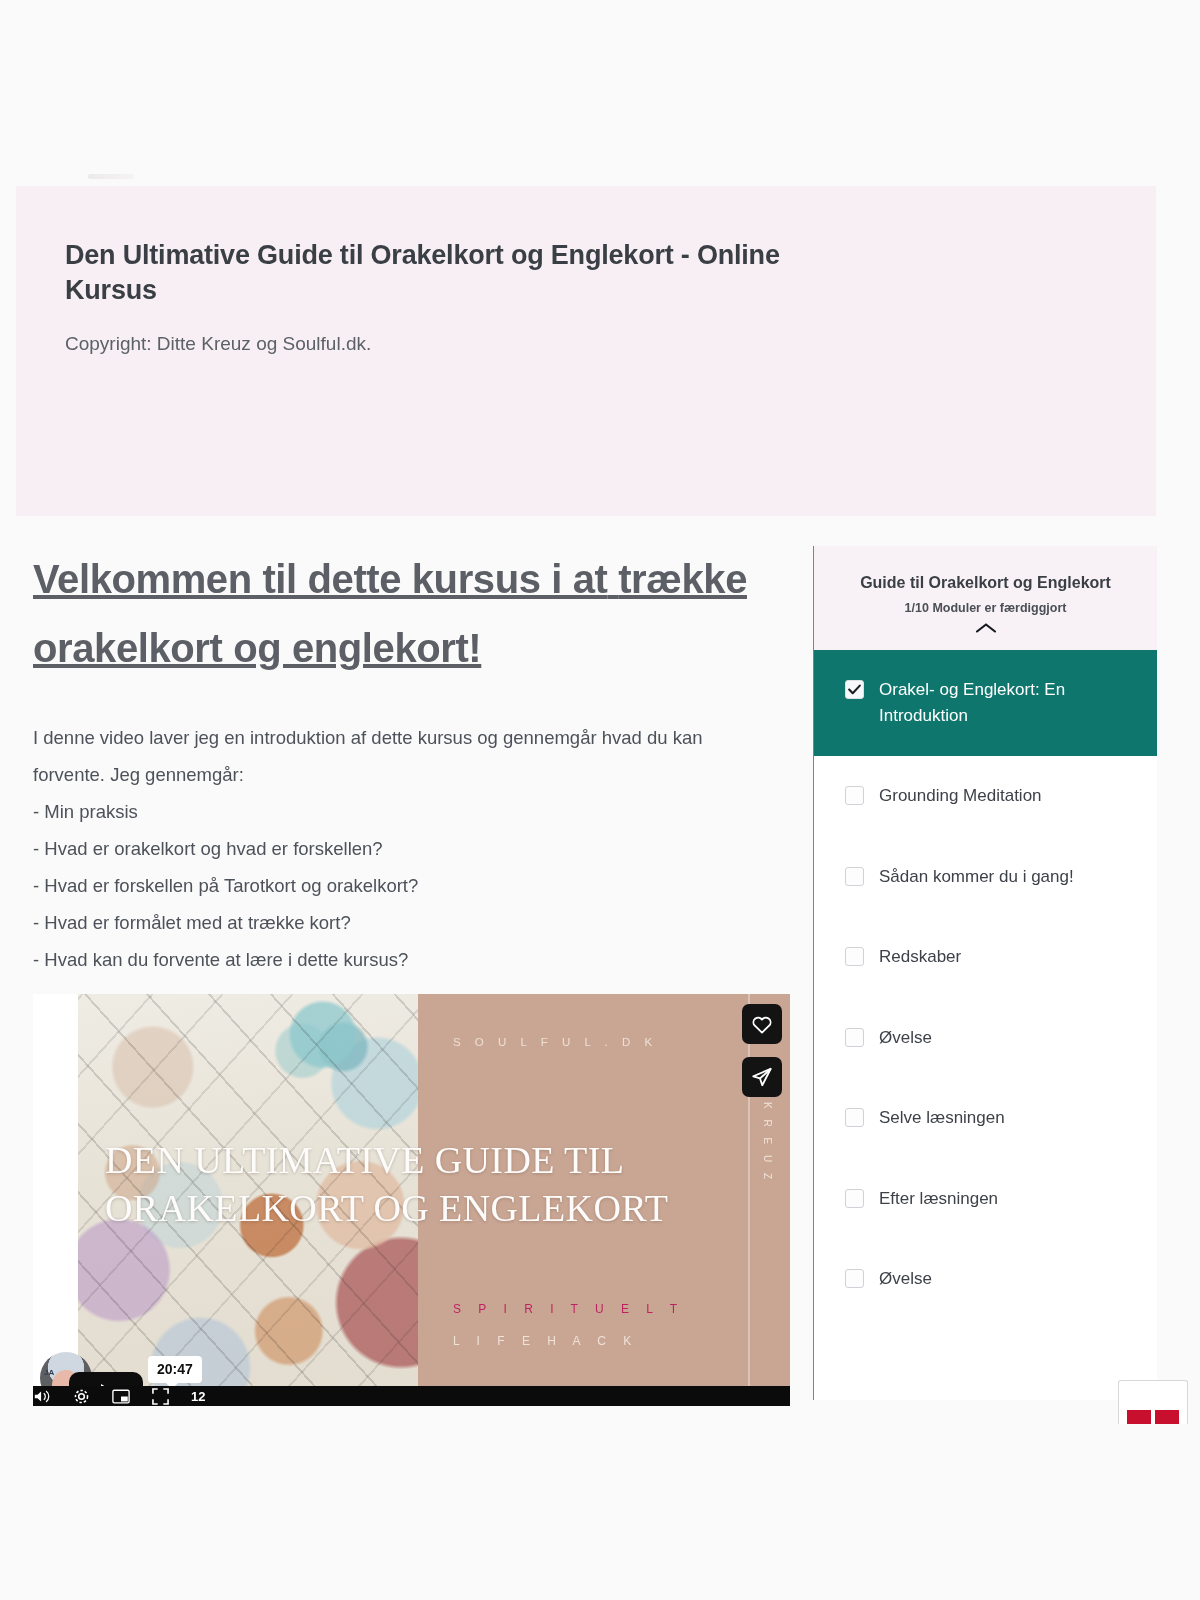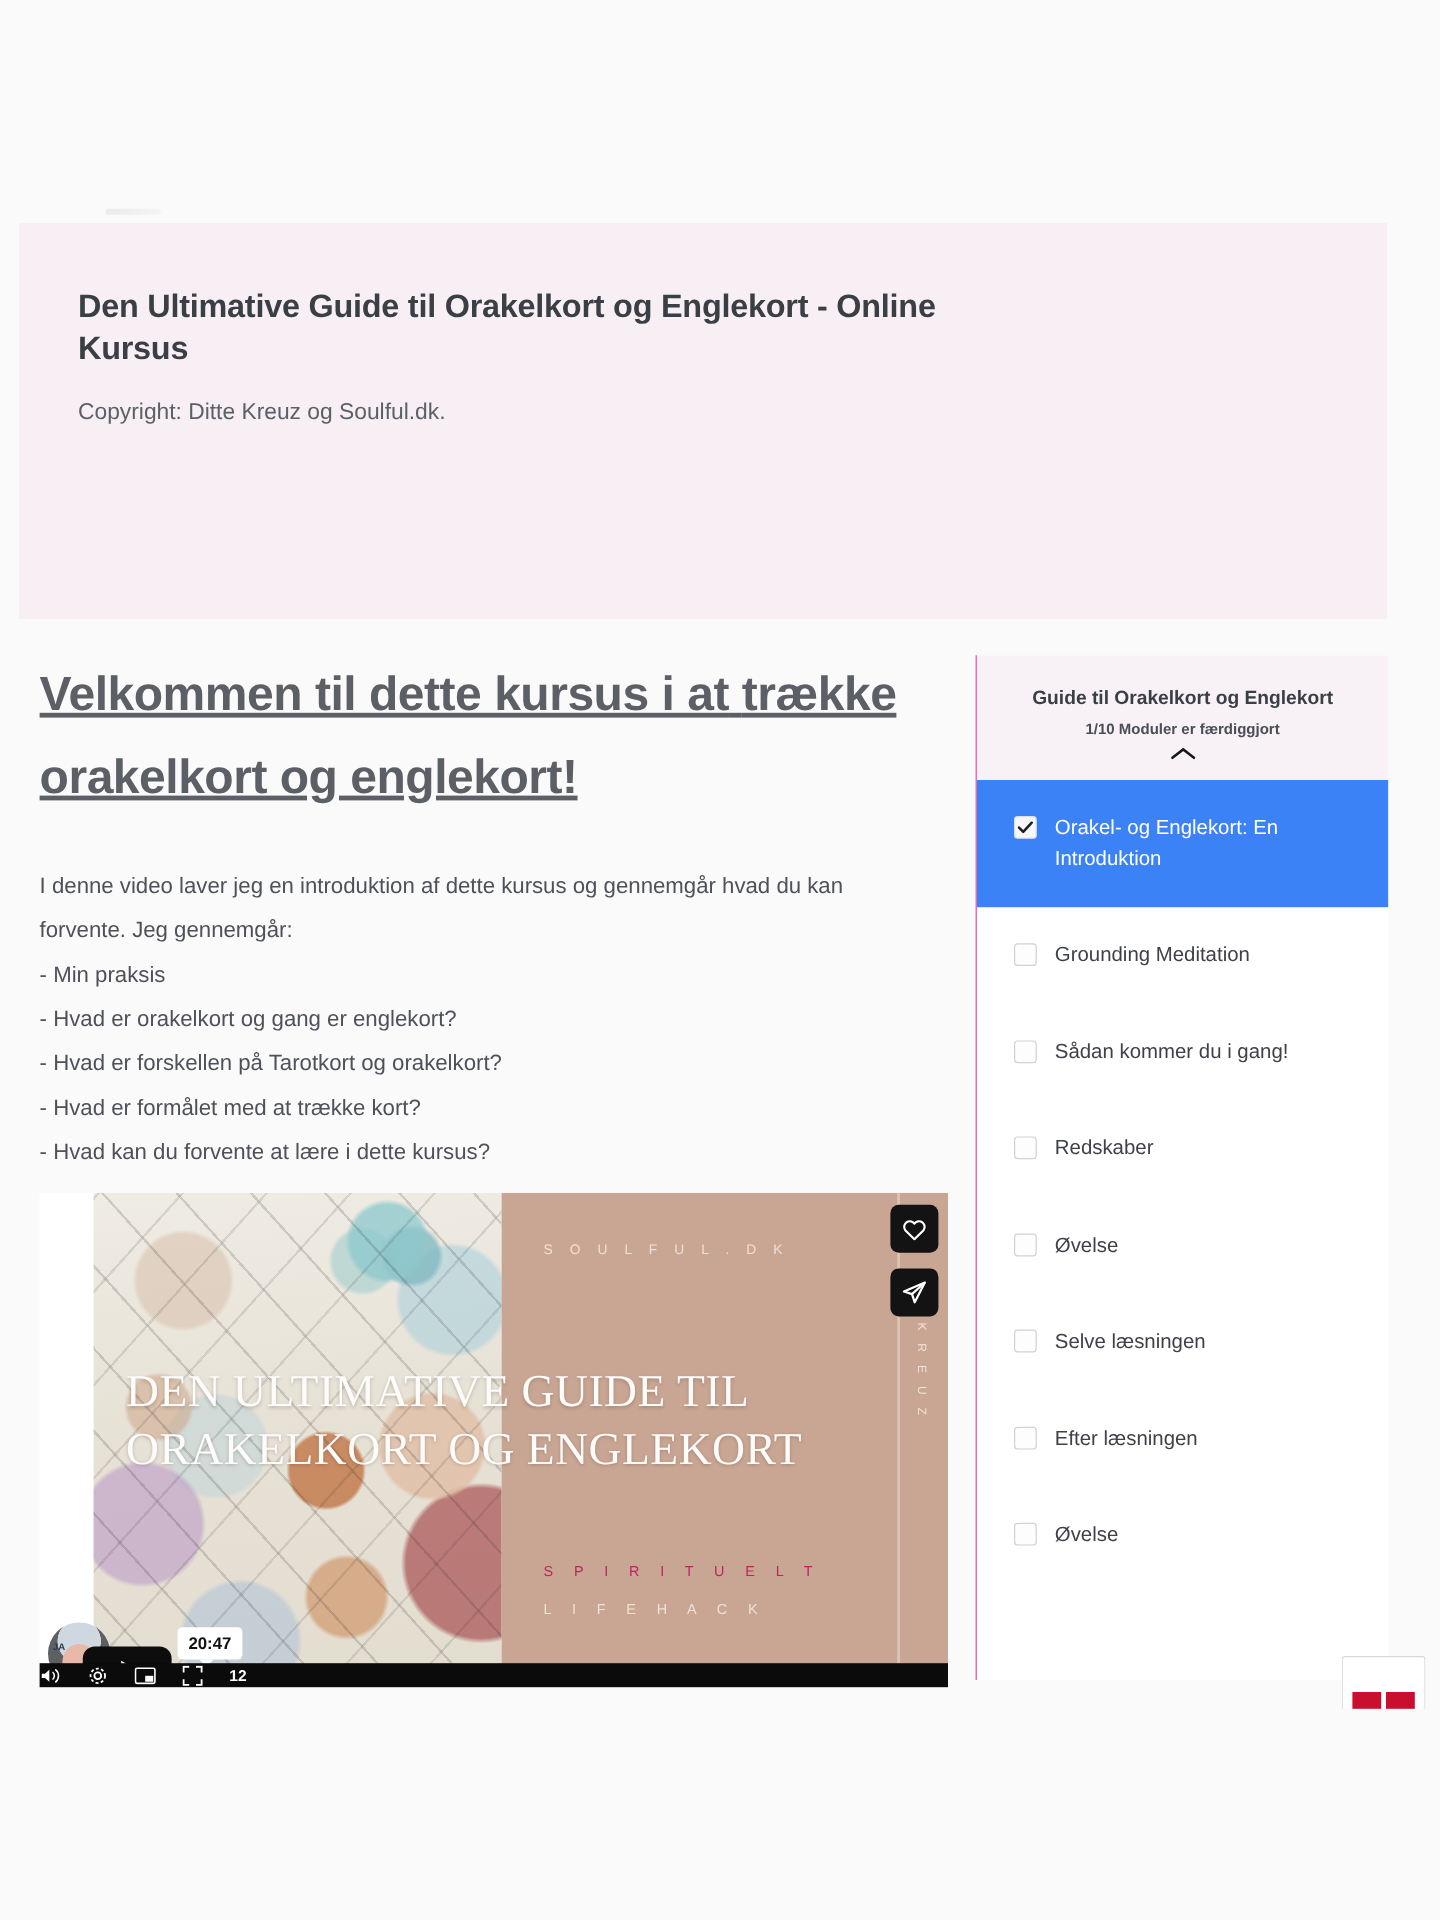--- a/index.html
+++ b/index.html
@@ -194,21 +194,21 @@
   .sb-title { font-size: 16px; font-weight: 700; color: #3a3f45; line-height: 1.45; }
   .sb-sub { margin-top: 7px; font-size: 12.5px; font-weight: 700; color: #4a4f56; }
   .sb-chevron { margin-top: 7px; display: flex; justify-content: center; }
 
   .sb-item {
     display: flex; align-items: flex-start; gap: 15px;
     padding: 27px 24px 27px 31px;
     font-size: 17px; color: #3e4248; line-height: 1.5;
     border-bottom: 1px solid transparent;
   }
-  .sb-item.active { background: #3b82f6; color: #ffffff; }
+  .sb-item.active { background: #0f766e; color: #ffffff; }
   .cb {
     flex: 0 0 auto; width: 19px; height: 19px; margin-top: 3px;
     border: 1px solid #cfd2d6; border-radius: 3px; background: #fdfdfd;
     display: flex; align-items: center; justify-content: center;
   }
   .cb.checked { background: #f7f8fa; border-color: #dde0e4; }
 
   
   .dk-widget {
     position: absolute; left: 1118px; top: 1380px; width: 70px; height: 44px;
@@ -238,21 +238,21 @@
 
   <div class="main">
     <div class="lesson-heading">
       <span class="l">Velkommen til dette kursus i at</span>
       <span class="l">trække orakelkort og englekort!</span>
     </div>
     <div class="lesson-body">
       <span class="p">I denne video laver jeg en introduktion af dette kursus og gennemgår hvad du kan</span>
       <span class="p">forvente. Jeg gennemgår:</span>
       <span class="p">- Min praksis</span>
-      <span class="p">- Hvad er orakelkort og gang er englekort?</span>
+      <span class="p">- Hvad er orakelkort og hvad er forskellen?</span>
       <span class="p">- Hvad er forskellen på Tarotkort og orakelkort?</span>
       <span class="p">- Hvad er formålet med at trække kort?</span>
       <span class="p">- Hvad kan du forvente at lære i dette kursus?</span>
     </div>
   </div>
 
   <div class="video">
     <div class="vid-photo">
       <div class="diag"></div>
     </div>

